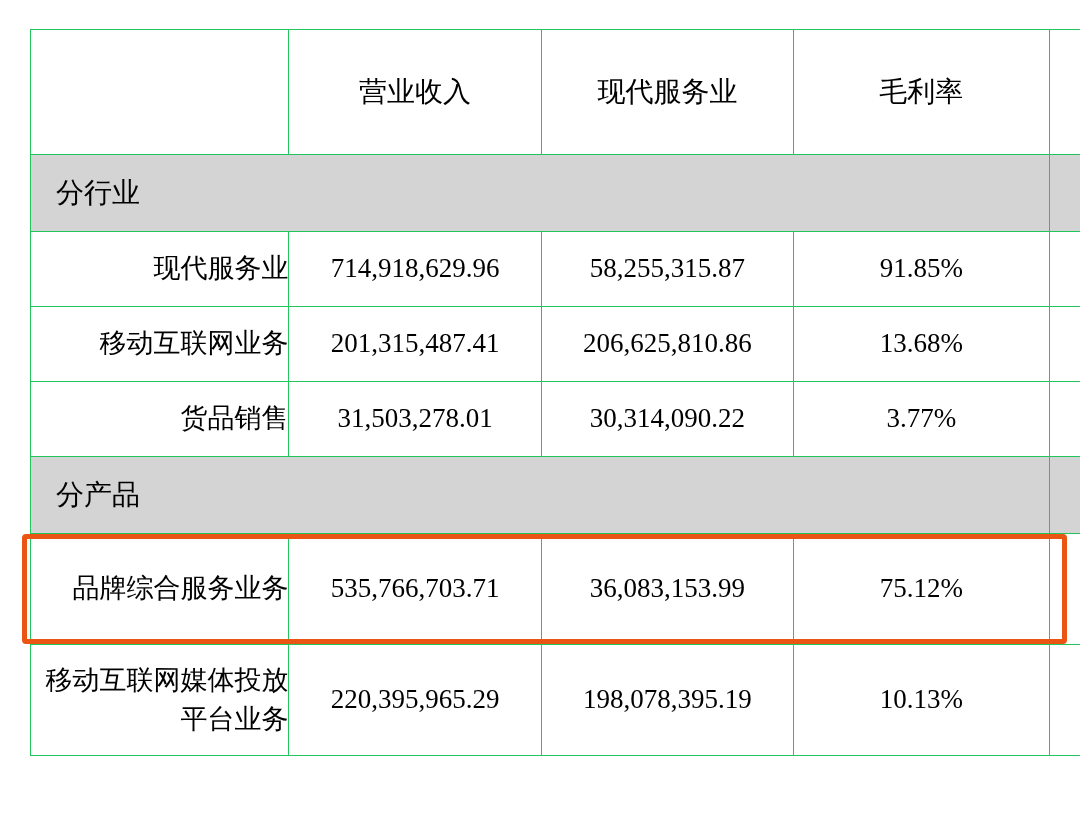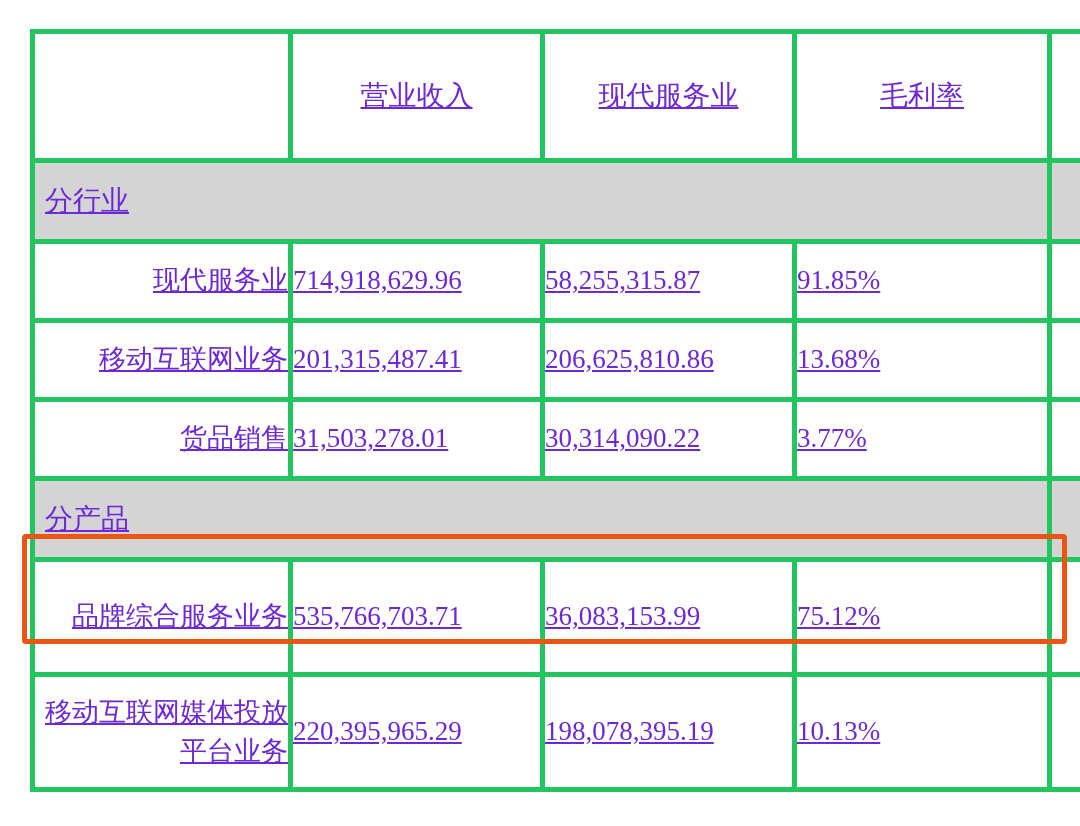--- a/index.html
+++ b/index.html
@@ -21,66 +21,65 @@
   }
   table.fin {
     position: absolute;
     left: 30px;
     top: 29px;
     border-collapse: collapse;
     table-layout: fixed;
     width: 1300px;
   }
   table.fin td {
-    border: 5px solid #22c55e;
+    border: 1px solid #22c55e;
     padding: 0;
     vertical-align: middle;
     font-size: 27px;
-    color: #6d28d9;
+    color: #000000;
     line-height: 1.45;
-    text-decoration: underline;
   }
   col.c-label { width: 258px; }
   col.c-num   { width: 252px; }
   col.c-num2  { width: 252px; }
   col.c-pct   { width: 255px; }
   col.c-tail  { width: 280px; }
 
   
   tr.head td {
     height: 124px;
     text-align: center;
     background: #ffffff;
     font-size: 28px;
   }
   tr.head td.blank { background: #ffffff; }
 
   
   tr.section td {
     background: #d4d4d4;
     height: 76px;
-    padding-left: 10px;
+    padding-left: 25px;
     font-size: 28px;
     text-align: left;
   }
 
   
   tr.data td {
     height: 74px;
   }
   td.label {
     padding-left: 10px;
     text-align: right;
   }
   td.num {
-    text-align: left;
+    text-align: center;
     padding-right: 8px;
   }
   td.pct {
-    text-align: left;
+    text-align: center;
     padding-right: 14px;
   }
   tr.tall td { height: 110px; }
 
   td.empty { border-left: 1px solid #8c8c8c; }
 
   
   .highlight-box {
     position: absolute;
     left: 22px;

